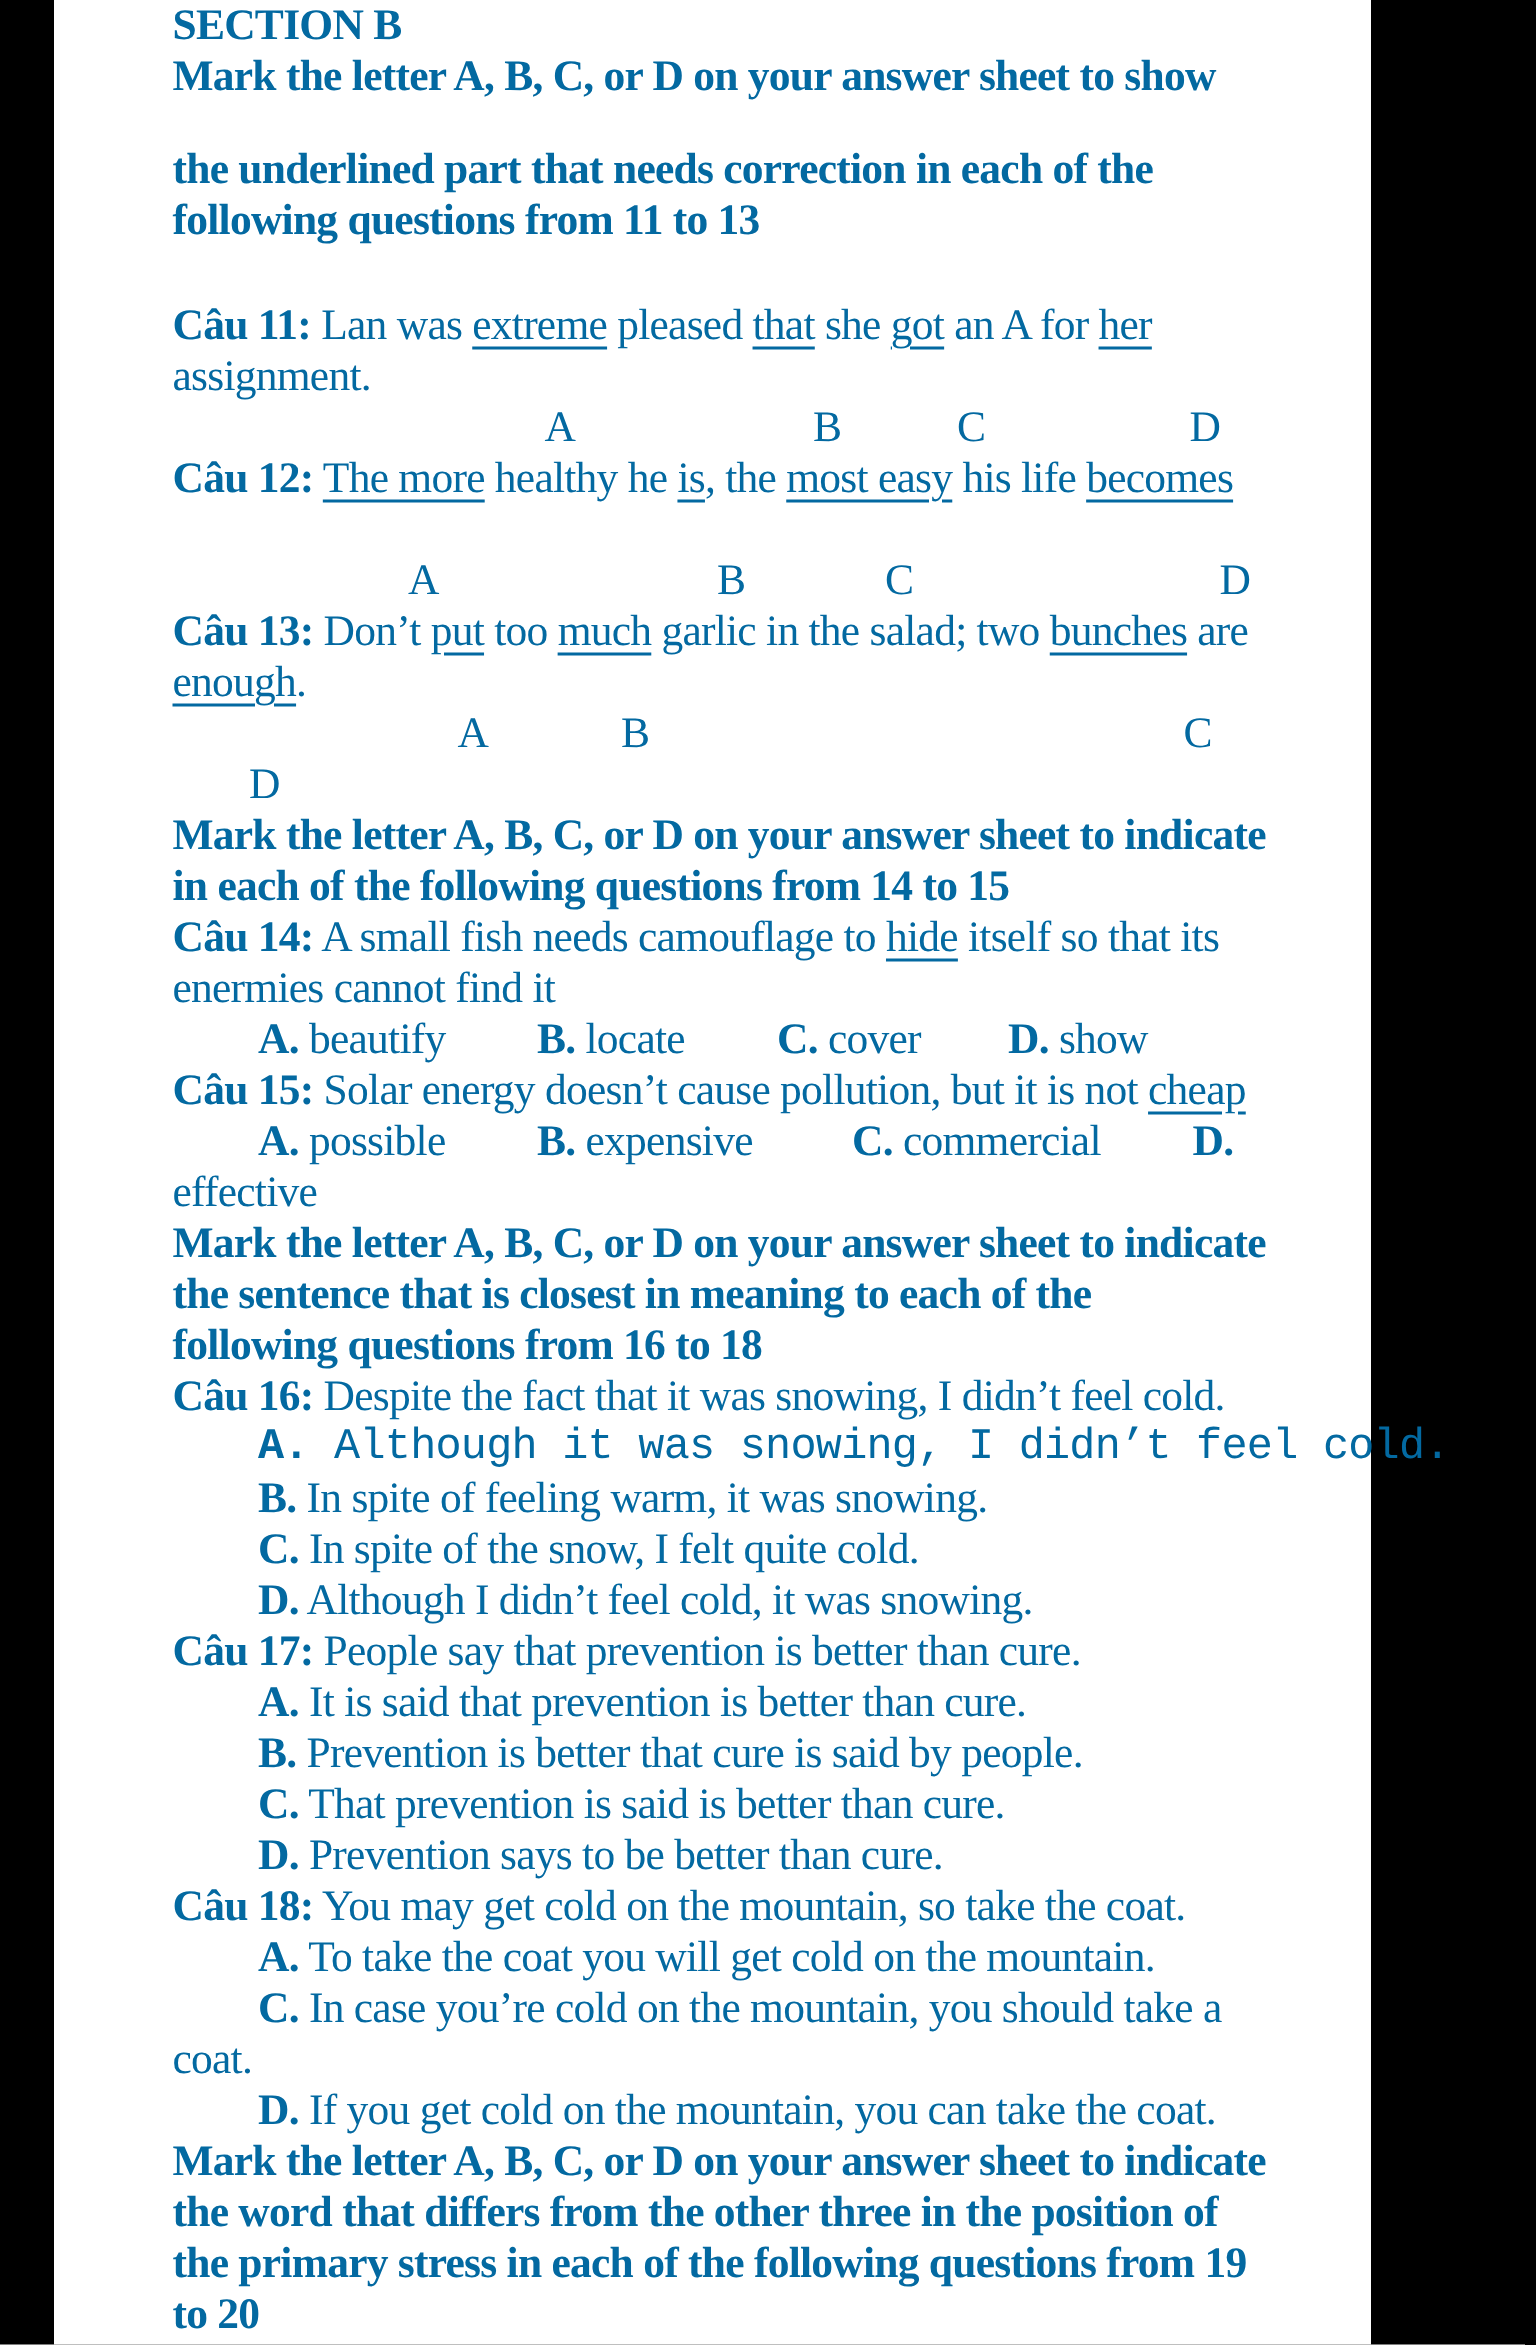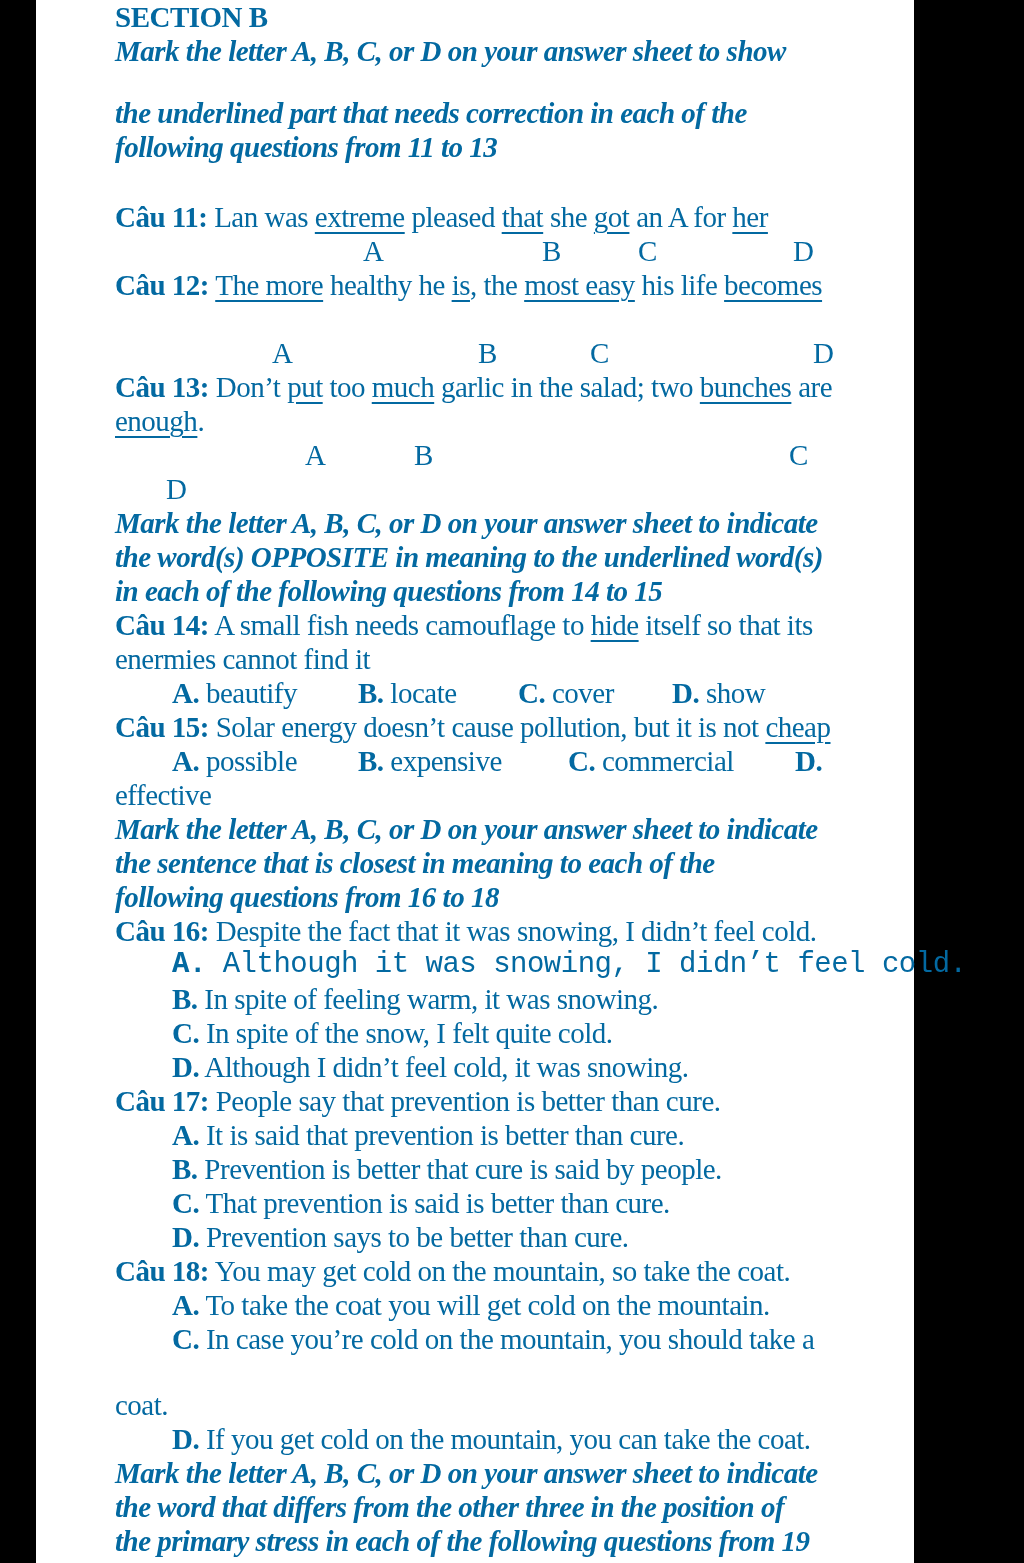--- a/index.html
+++ b/index.html
@@ -23,43 +23,43 @@
     letter-spacing:-0.5px;
   }
   .line{
     position:relative;
     height:34px;
     line-height:34px;
     white-space:pre;
   }
   .abs{position:absolute;top:0;white-space:pre;}
   .b{font-weight:bold;}
-  .i{font-style:italic;}
+  .i{}
   .u{text-decoration:underline;text-underline-offset:5px;text-decoration-thickness:2px;}
 </style>
 </head>
 <body style="background: rgb(0, 0, 0);">
 
 <div class="paper" style="left: 36px; width: 878px; background: rgb(255, 255, 255);">
   <div class="doc" style="left: 79px; color: #0369a1;">
       <div class="line" style="line-height: 34px; height: 34px;"><span class="b ">SECTION B</span></div>
       <div class="line" style="line-height: 34px; height: 34px;"><span class="b i ">Mark the letter A, B, C, or D on your answer sheet to show</span></div>
       <div class="line" style="line-height: 34px; height: 34px; margin-top: 28px;"><span class="b i ">the underlined part that needs correction in each of the</span></div>
       <div class="line" style="line-height: 34px; height: 34px;"><span class="b i ">following questions from 11 to 13</span></div>
       <div class="line" style="line-height: 34px; height: 34px; margin-top: 36px;"><span class="b ">Câu 11:</span><span class=""> Lan was </span><span class="u">extreme</span><span class=""> pleased </span><span class="u">that</span><span class=""> she </span><span class="u">got</span><span class=""> an A for </span><span class="u">her</span></div>
+      <div class="line" style="line-height: 34px; height: 34px;"><span class="">assignment.</span></div>
       <div class="line" style="line-height: 34px; height: 34px;"><span class="abs" style="left: 248px;"><span class="">A</span></span><span class="abs" style="left: 427px;"><span class="">B</span></span><span class="abs" style="left: 523px;"><span class="">C</span></span><span class="abs" style="left: 678px;"><span class="">D</span></span></div>
       <div class="line" style="line-height: 34px; height: 34px;"><span class="b ">Câu 12:</span><span class=""> </span><span class="u">The more</span><span class=""> healthy he </span><span class="u">is</span><span class="">, the </span><span class="u">most easy</span><span class=""> his life </span><span class="u">becomes</span></div>
       <div class="line" style="line-height: 34px; height: 34px;"></div>
       <div class="line" style="line-height: 34px; height: 34px;"><span class="abs" style="left: 157px;"><span class="">A</span></span><span class="abs" style="left: 363px;"><span class="">B</span></span><span class="abs" style="left: 475px;"><span class="">C</span></span><span class="abs" style="left: 698px;"><span class="">D</span></span></div>
       <div class="line" style="line-height: 34px; height: 34px;"><span class="b ">Câu 13:</span><span class=""> Don’t </span><span class="u">put</span><span class=""> too </span><span class="u">much</span><span class=""> garlic in the salad; two </span><span class="u">bunches</span><span class=""> are</span></div>
       <div class="line" style="line-height: 34px; height: 34px;"><span class="u">enough</span><span class="">.</span></div>
       <div class="line" style="line-height: 34px; height: 34px;"><span class="abs" style="left: 190px;"><span class="">A</span></span><span class="abs" style="left: 299px;"><span class="">B</span></span><span class="abs" style="left: 674px;"><span class="">C</span></span></div>
       <div class="line" style="line-height: 34px; height: 34px;"><span class="abs" style="left: 51px;"><span class="">D</span></span></div>
       <div class="line" style="line-height: 34px; height: 34px;"><span class="b i ">Mark the letter A, B, C, or D on your answer sheet to indicate</span></div>
-      <div class="line" style="line-height: 34px; height: 34px;"><span class="b i ">the word(s) OPPOSITE in meaning to the underlined word(s)</span></div>
       <div class="line" style="line-height: 34px; height: 34px;"><span class="b i ">in each of the following questions from 14 to 15</span></div>
       <div class="line" style="line-height: 34px; height: 34px;"><span class="b ">Câu 14:</span><span class=""> A small fish needs camouflage to </span><span class="u">hide</span><span class=""> itself so that its</span></div>
       <div class="line" style="line-height: 34px; height: 34px;"><span class="">enermies cannot find it</span></div>
       <div class="line" style="line-height: 34px; height: 34px;"><span class="abs" style="left: 57px;"><span class="b ">A.</span><span class=""> beautify</span></span><span class="abs" style="left: 243px;"><span class="b ">B.</span><span class=""> locate</span></span><span class="abs" style="left: 403px;"><span class="b ">C.</span><span class=""> cover</span></span><span class="abs" style="left: 557px;"><span class="b ">D.</span><span class=""> show</span></span></div>
       <div class="line" style="line-height: 34px; height: 34px;"><span class="b ">Câu 15:</span><span class=""> Solar energy doesn’t cause pollution, but it is not </span><span class="u">cheap</span></div>
       <div class="line" style="line-height: 34px; height: 34px;"><span class="abs" style="left: 57px;"><span class="b ">A.</span><span class=""> possible</span></span><span class="abs" style="left: 243px;"><span class="b ">B.</span><span class=""> expensive</span></span><span class="abs" style="left: 453px;"><span class="b ">C.</span><span class=""> commercial</span></span><span class="abs" style="left: 680px;"><span class="b ">D.</span></span></div>
       <div class="line" style="line-height: 34px; height: 34px;"><span class="">effective</span></div>
       <div class="line" style="line-height: 34px; height: 34px;"><span class="b i ">Mark the letter A, B, C, or D on your answer sheet to indicate</span></div>
       <div class="line" style="line-height: 34px; height: 34px;"><span class="b i ">the sentence that is closest in meaning to each of the</span></div>
       <div class="line" style="line-height: 34px; height: 34px;"><span class="b i ">following questions from 16 to 18</span></div>
@@ -69,20 +69,20 @@
       <div class="line" style="line-height: 34px; height: 34px; padding-left: 57px;"><span class="b ">C.</span><span class=""> In spite of the snow, I felt quite cold.</span></div>
       <div class="line" style="line-height: 34px; height: 34px; padding-left: 57px;"><span class="b ">D.</span><span class=""> Although I didn’t feel cold, it was snowing.</span></div>
       <div class="line" style="line-height: 34px; height: 34px;"><span class="b ">Câu 17:</span><span class=""> People say that prevention is better than cure.</span></div>
       <div class="line" style="line-height: 34px; height: 34px; padding-left: 57px;"><span class="b ">A.</span><span class=""> It is said that prevention is better than cure.</span></div>
       <div class="line" style="line-height: 34px; height: 34px; padding-left: 57px;"><span class="b ">B.</span><span class=""> Prevention is better that cure is said by people.</span></div>
       <div class="line" style="line-height: 34px; height: 34px; padding-left: 57px;"><span class="b ">C.</span><span class=""> That prevention is said is better than cure.</span></div>
       <div class="line" style="line-height: 34px; height: 34px; padding-left: 57px;"><span class="b ">D.</span><span class=""> Prevention says to be better than cure.</span></div>
       <div class="line" style="line-height: 34px; height: 34px;"><span class="b ">Câu 18:</span><span class=""> You may get cold on the mountain, so take the coat.</span></div>
       <div class="line" style="line-height: 34px; height: 34px; padding-left: 57px;"><span class="b ">A.</span><span class=""> To take the coat you will get cold on the mountain.</span></div>
       <div class="line" style="line-height: 34px; height: 34px; padding-left: 57px;"><span class="b ">C.</span><span class=""> In case you’re cold on the mountain, you should take a</span></div>
-      <div class="line" style="line-height: 34px; height: 34px; margin-top: 32px;"><span class="">coat.</span></div>
+      <div class="line" style="line-height: 34px; height: 34px;"><span class="">coat.</span></div>
       <div class="line" style="line-height: 34px; height: 34px; padding-left: 57px;"><span class="b ">D.</span><span class=""> If you get cold on the mountain, you can take the coat.</span></div>
       <div class="line" style="line-height: 34px; height: 34px;"><span class="b i ">Mark the letter A, B, C, or D on your answer sheet to indicate</span></div>
       <div class="line" style="line-height: 34px; height: 34px;"><span class="b i ">the word that differs from the other three in the position of</span></div>
       <div class="line" style="line-height: 34px; height: 34px;"><span class="b i ">the primary stress in each of the following questions from 19</span></div>
       <div class="line" style="line-height: 34px; height: 34px;"><span class="b i ">to 20</span></div>
     </div>
 </div>
 
 </body></html>

